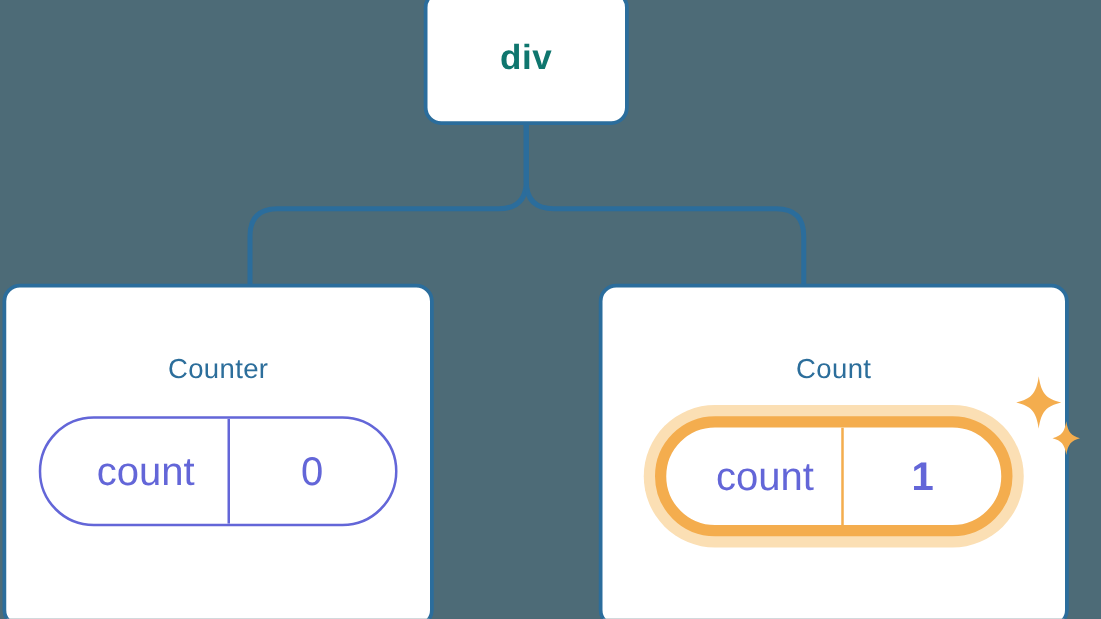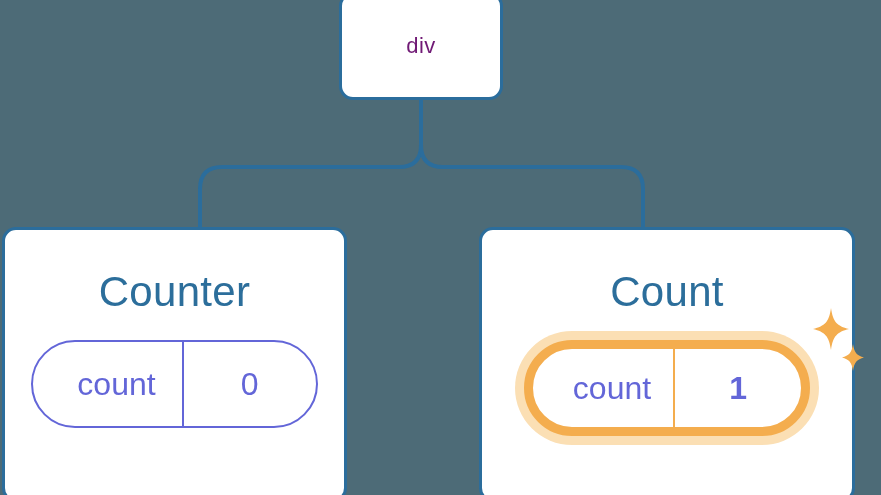--- a/index.html
+++ b/index.html
@@ -39,23 +39,24 @@
     height: 108px;
     background: #ffffff;
     border: 3px solid #2b6d9c;
     border-radius: 14px;
     box-sizing: border-box;
     display: flex;
     align-items: center;
     justify-content: center;
   }
   .node-root-label {
-    font-size: 22px;
-    color: #701a75;
+    font-size: 28px;
+    color: #0f766e;
     letter-spacing: 0.5px;
+    font-weight: bold;
   }
 
   
   .card {
     position: absolute;
     background: #ffffff;
     border: 3px solid #2b6d9c;
     border-radius: 14px;
     box-sizing: border-box;
     display: flex;
@@ -68,22 +69,22 @@
     width: 345px;
     height: 275px;
   }
   .card-right {
     left: 479px;
     top: 227px;
     width: 376px;
     height: 275px;
   }
   .card-title {
-    margin-top: 41px;
-    font-size: 42px;
+    margin-top: 54px;
+    font-size: 22px;
     color: #2c6e9b;
     letter-spacing: 0.3px;
     line-height: 1;
   }
 
   
   .pill-wrap {
     position: relative;
     margin-top: 27px;
     display: flex;

